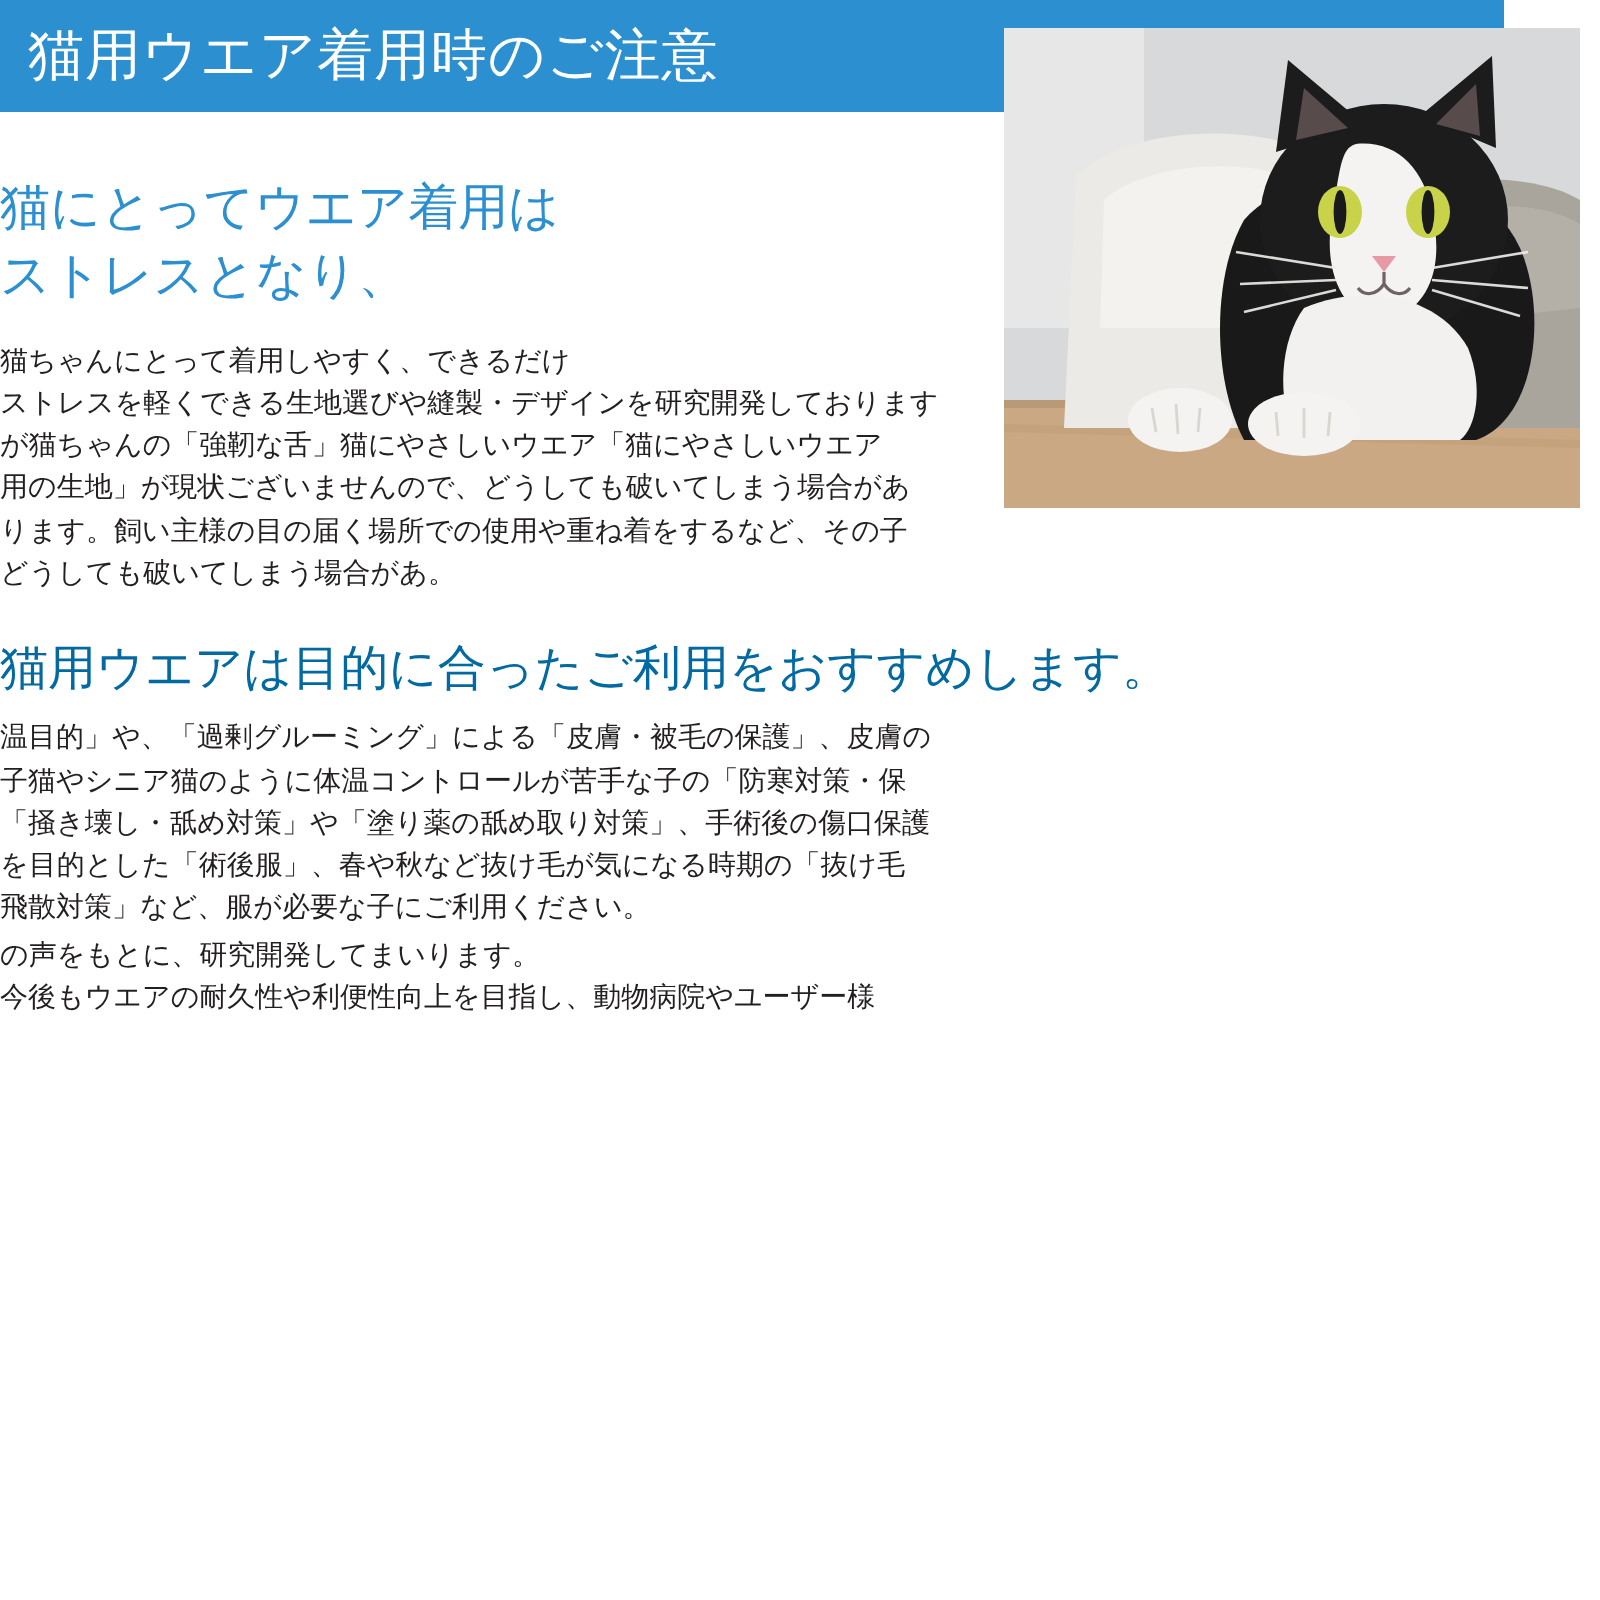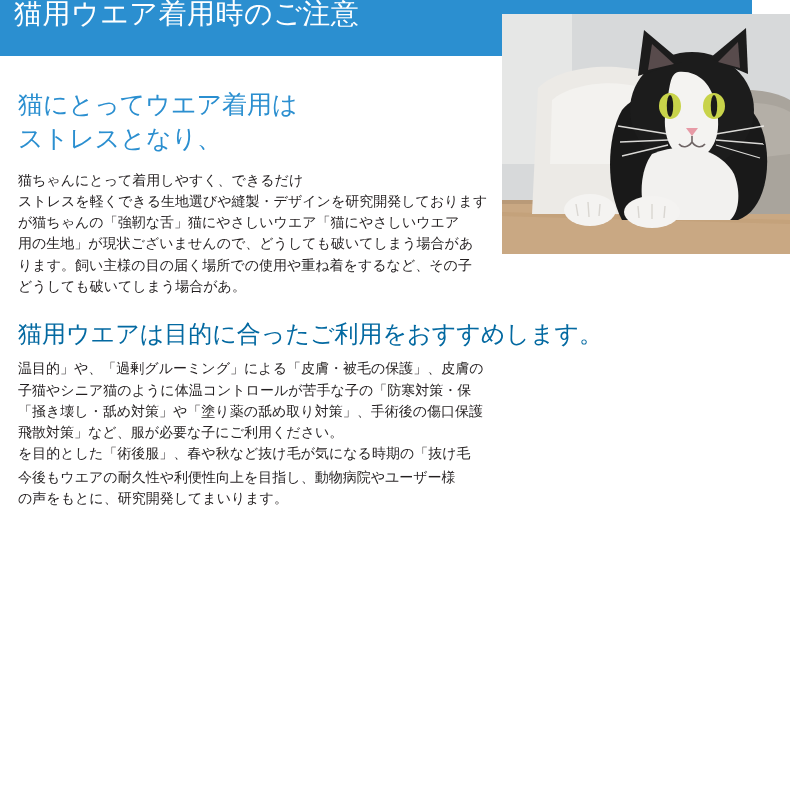--- a/index.html
+++ b/index.html
@@ -23,21 +23,21 @@
 
   
   .header-bar {
     position: absolute;
     left: 0;
     top: 0;
     width: 752px;
     height: 56px;
     background: #2b8fd0;
     display: flex;
-    align-items: flex-start;
+    align-items: center;
   }
   .header-title {
     color: #ffffff;
     font-size: 28px;
     line-height: 28px;
     font-weight: normal;
     letter-spacing: 0.5px;
     padding-left: 14px;
     white-space: nowrap;
   }
@@ -52,24 +52,23 @@
     overflow: hidden;
     background: #cfd3d6;
   }
   .cat-photo svg {
     display: block;
   }
 
   
   .content {
     position: absolute;
-    left: 18px;
+    left: 0;
     top: 60px;
     width: 776px;
-    font-family: Liberation Serif, serif;
   }
 
   .lead {
     color: #2b8fd0;
     font-size: 25px;
     line-height: 1.35;
     letter-spacing: 0px;
     width: 500px;
     margin: 28px 0 0 0;
   }
@@ -188,23 +187,23 @@
       <div>ります。飼い主様の目の届く場所での使用や重ね着をするなど、その子</div>
       <div>どうしても破いてしまう場合があ。</div>
     </div>
 
     <div class="subhead">猫用ウエアは目的に合ったご利用をおすすめします。</div>
 
     <div class="body-text block2">
       <div>温目的」や、「過剰グルーミング」による「皮膚・被毛の保護」、皮膚の</div>
       <div>子猫やシニア猫のように体温コントロールが苦手な子の「防寒対策・保</div>
       <div>「掻き壊し・舐め対策」や「塗り薬の舐め取り対策」、手術後の傷口保護</div>
+      <div>を目的とした「術後服」、春や秋など抜け毛が気になる時期の「抜け毛</div>
       <div>飛散対策」など、服が必要な子にご利用ください。</div>
-      <div>を目的とした「術後服」、春や秋など抜け毛が気になる時期の「抜け毛</div>
     </div>
 
     <div class="body-text block3">
+      <div>の声をもとに、研究開発してまいります。</div>
       <div>今後もウエアの耐久性や利便性向上を目指し、動物病院やユーザー様</div>
-      <div>の声をもとに、研究開発してまいります。</div>
     </div>
 
   </div>
 </div>
 
 </body></html>

